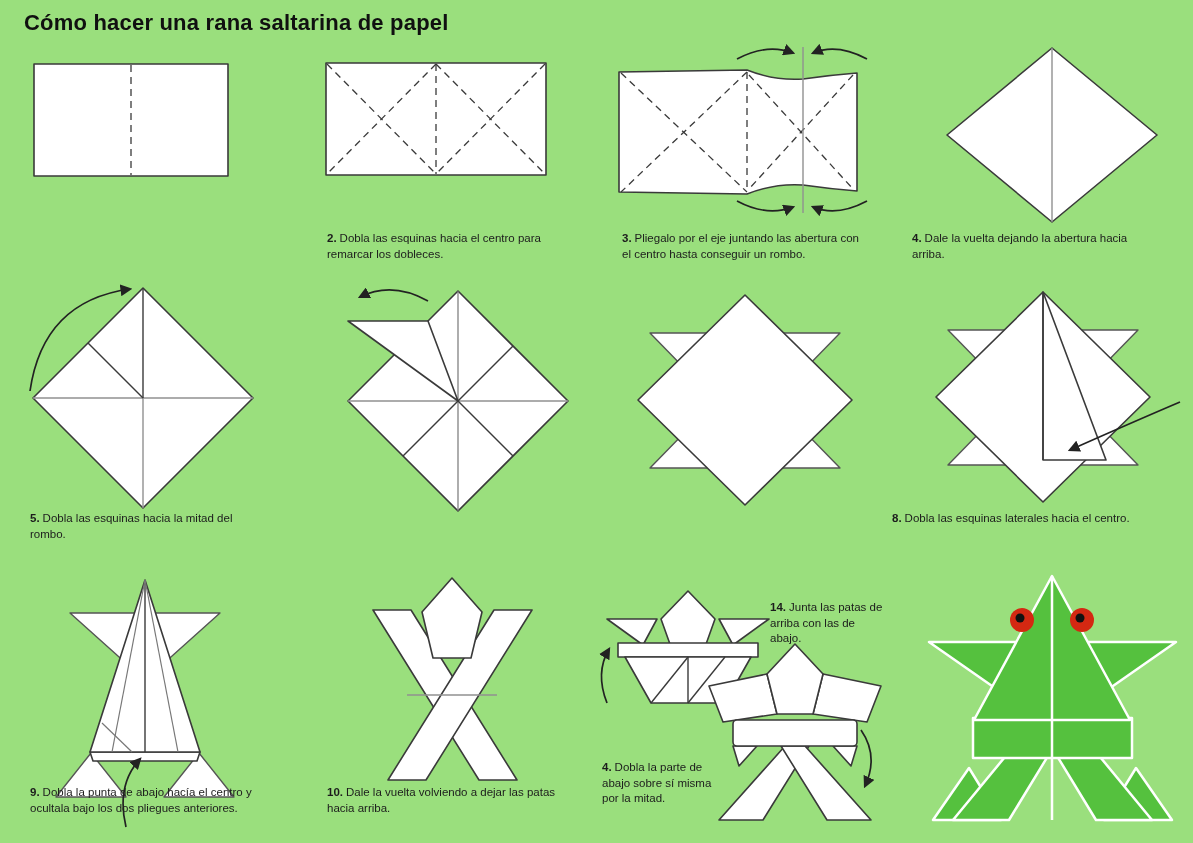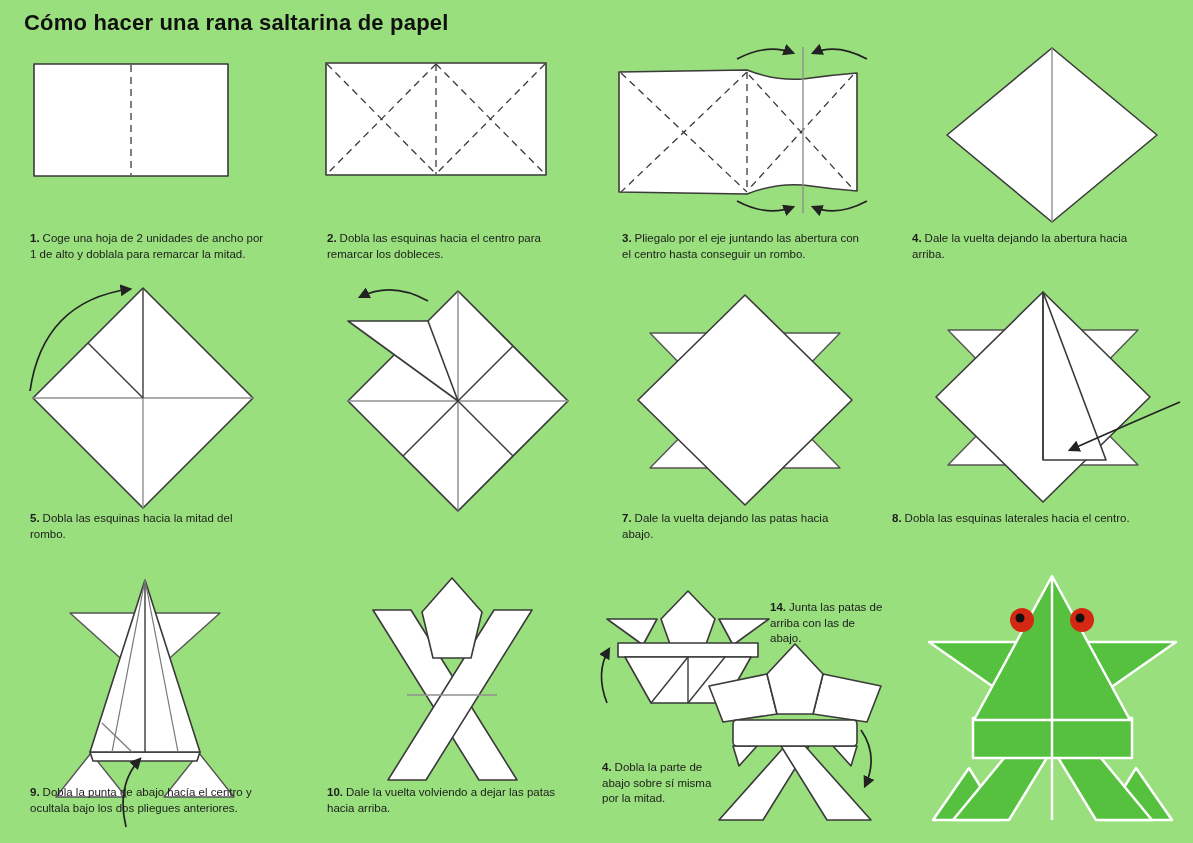--- a/index.html
+++ b/index.html
@@ -201,38 +201,32 @@
       <line class="frog-line" x1="137" y1="6" x2="137" y2="250"></line>
     </g>
     <g>
       <circle class="eye" cx="107" cy="50" r="12"></circle>
       <circle class="pupil" cx="105" cy="48" r="4.5"></circle>
       <circle class="eye" cx="167" cy="50" r="12"></circle>
       <circle class="pupil" cx="165" cy="48" r="4.5"></circle>
     </g>
   </svg>
 
-  <div class="step-text" style="left:30px;top:231px;width:238px">
-    <b>1.</b><span>Coge una hoja de 2 unidades de ancho por 1 de alto y doblala para remarcar la mitad.</span>
-  </div>
   <div class="step-text" style="left:327px;top:231px;width:240px">
     <b>2.</b><span>Dobla las esquinas hacia el centro para remarcar los dobleces.</span>
   </div>
   <div class="step-text" style="left:622px;top:231px;width:240px">
     <b>3.</b><span>Pliegalo por el eje juntando las abertura con el centro hasta conseguir un rombo.</span>
   </div>
   <div class="step-text" style="left:912px;top:231px;width:250px">
     <b>4.</b><span>Dale la vuelta dejando la abertura hacia arriba.</span>
   </div>
   <div class="step-text" style="left:30px;top:511px;width:240px">
     <b>5.</b><span>Dobla las esquinas hacia la mitad del rombo.</span>
   </div>
-  <div class="step-text" style="left:622px;top:511px;width:240px">
-    <b>7.</b><span>Dale la vuelta dejando las patas hacia abajo.</span>
-  </div>
   <div class="step-text" style="left:892px;top:511px;width:250px">
     <b>8.</b><span>Dobla las esquinas laterales hacia el centro.</span>
   </div>
   <div class="step-text" style="left:30px;top:785px;width:250px">
     <b>9.</b><span>Dobla la punta de abajo hacía el centro y ocultala bajo los dos pliegues anteriores.</span>
   </div>
   <div class="step-text" style="left:327px;top:785px;width:240px">
     <b>10.</b><span>Dale la vuelta volviendo a dejar las patas hacia arriba.</span>
   </div>
   <div class="step-text" style="left:770px;top:600px;width:115px">

